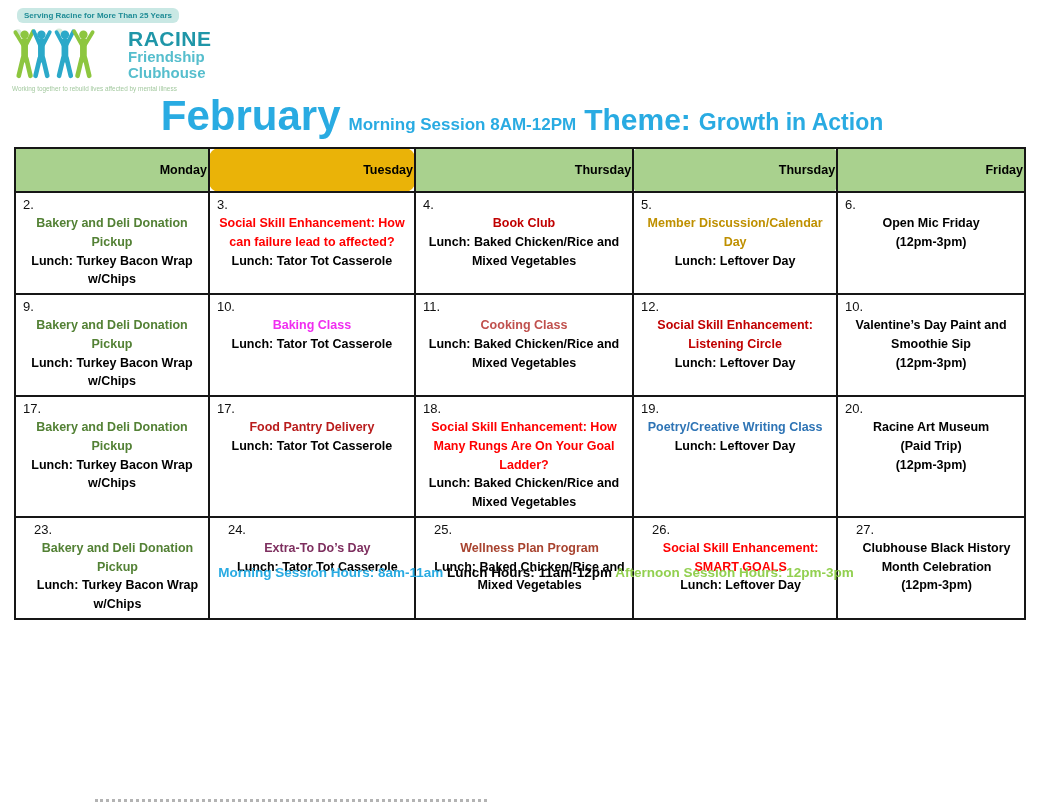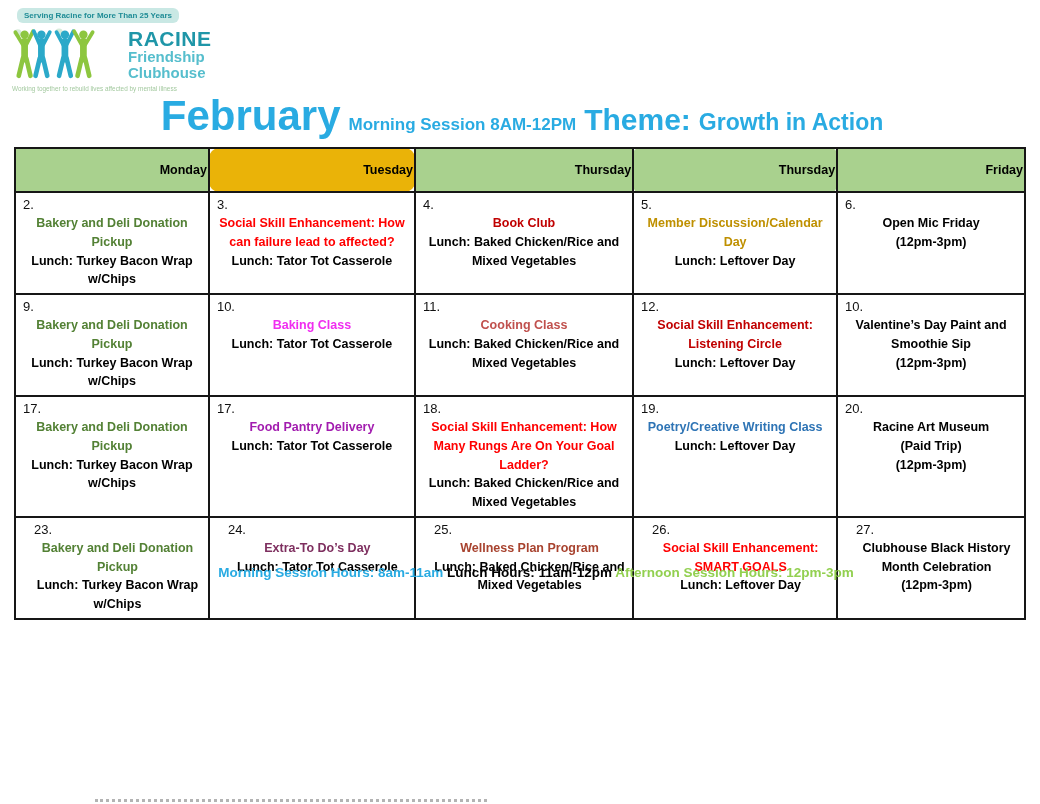--- a/index.html
+++ b/index.html
@@ -176,21 +176,21 @@
           </td>
         </tr>
         <tr>
           <td>
             <div class="daynum">17.</div>
             <div class="event" style="color: rgb(83, 129, 53);">Bakery and Deli Donation Pickup</div>
             <div class="event" style="color: rgb(0, 0, 0);">Lunch: Turkey Bacon Wrap w/Chips</div>
           </td>
           <td>
             <div class="daynum">17.</div>
-            <div class="event" style="color: #a21caf; text-align: center;">Food Pantry Delivery</div>
+            <div class="event" style="color: #b91c1c; text-align: center;">Food Pantry Delivery</div>
             <div class="event" style="color: rgb(0, 0, 0);">Lunch: Tator Tot Casserole</div>
           </td>
           <td>
             <div class="daynum">18.</div>
             <div class="event" style="color: rgb(255, 0, 0);">Social Skill Enhancement: How Many Rungs Are On Your Goal Ladder?</div>
             <div class="event" style="color: rgb(0, 0, 0);">Lunch: Baked Chicken/Rice and Mixed Vegetables</div>
           </td>
           <td>
             <div class="daynum">19.</div>
             <div class="event" style="color: rgb(46, 116, 181);">Poetry/Creative Writing Class</div>

